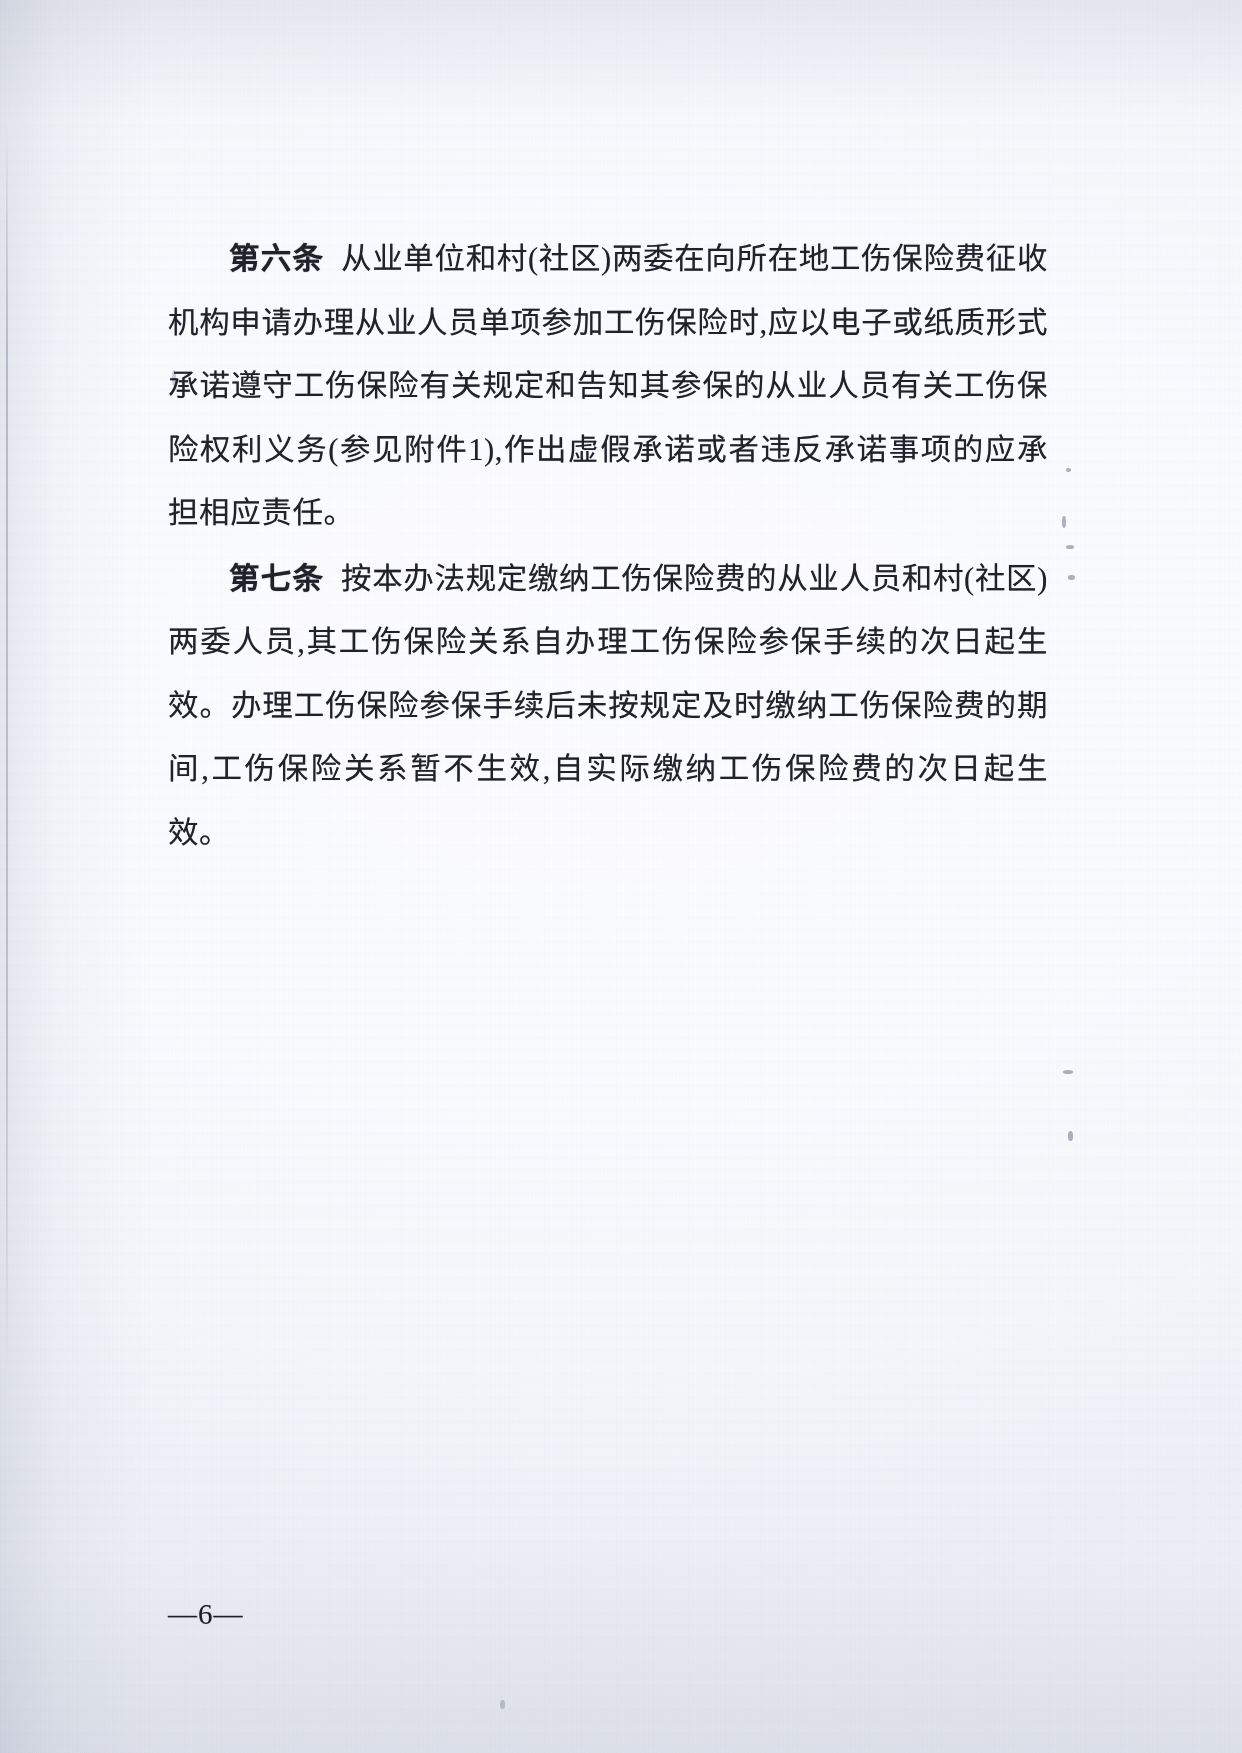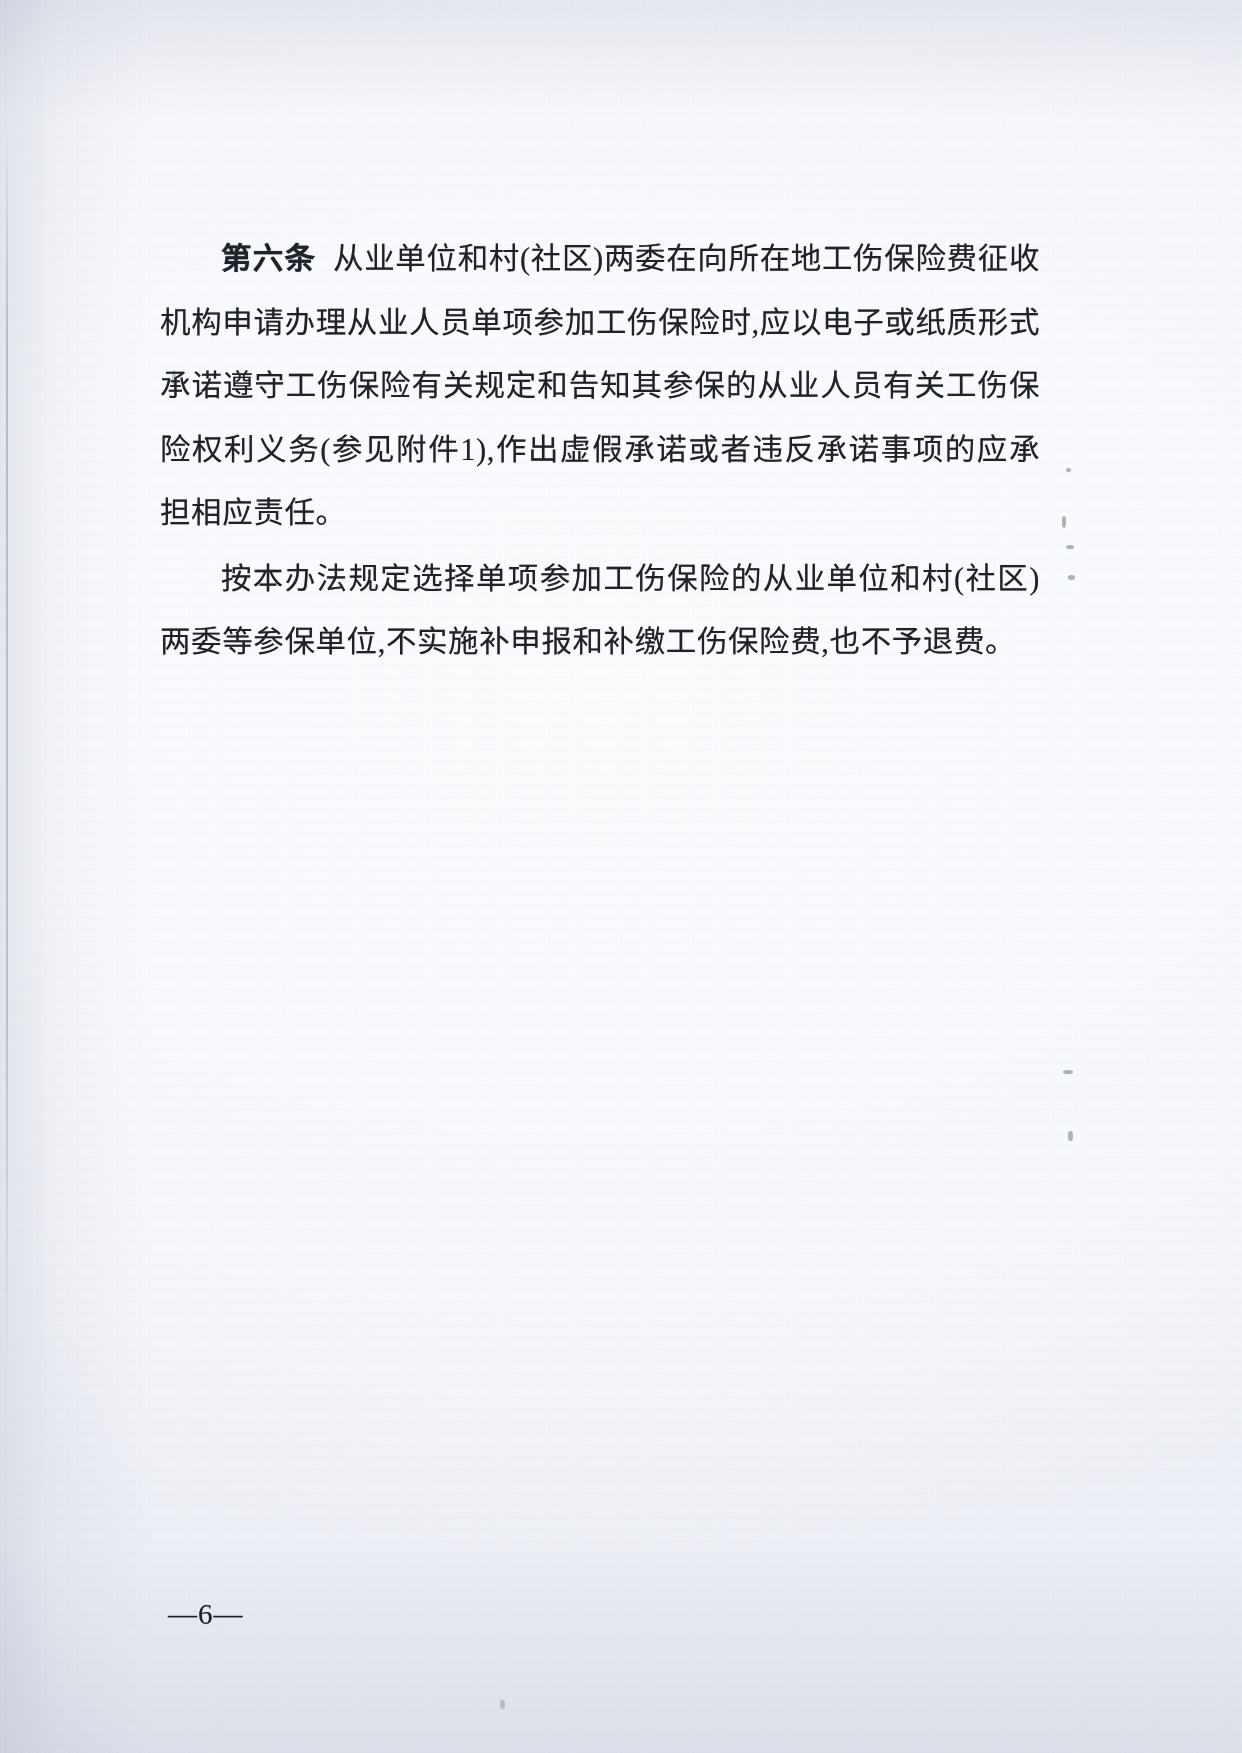--- a/index.html
+++ b/index.html
@@ -68,21 +68,21 @@
     position: absolute;
     left: 6px; top: 120px;
     width: 2px; height: 1260px;
     background: linear-gradient(180deg, rgba(110,118,142,0.0) 0%, rgba(110,118,142,0.40) 18%, rgba(110,118,142,0.35) 72%, rgba(110,118,142,0.0) 100%);
     pointer-events: none;
   }
 
   
   #doc-body {
     position: absolute;
-    left: 160px;
+    left: 168px;
     top: 228px;
     width: 880px;
   }
   .para {
     margin: 0 0 2px 0;
     font-size: 30.5px;
     line-height: 63.5px;
     letter-spacing: 0.6px;
     color: #20222a;
     text-align: justify;
@@ -141,22 +141,22 @@
     <div class="speck" style="left:1063px; top:1070px; width:10px; height:4px;"></div>
     <div class="speck" style="left:1068px; top:1131px; width:5px; height:10px;"></div>
     <div class="speck" style="left:172px; top:370px; width:4px; height:16px; opacity:0.45;"></div>
     <div class="speck" style="left:500px; top:1700px; width:5px; height:9px; opacity:0.5;"></div>
   </div>
 
   <div id="doc-body">
 
     <p class="para"><span class="article-label">第六条</span><span>从业单位和村(社区)两委在向所在地工伤保险费征收机构申请办理从业人员单项参加工伤保险时,应以电子或纸质形式承诺遵守工伤保险有关规定和告知其参保的从业人员有关工伤保险权利义务(参见附件1),作出虚假承诺或者违反承诺事项的应承担相应责任。</span></p>
 
+    <p class="para"><span class="article-label">第七条</span><span>按本办法规定缴纳工伤保险费的从业人员和村(社区)两委人员,其工伤保险关系自办理工伤保险参保手续的次日起生效。办理工伤保险参保手续后未按规定及时缴纳工伤保险费的期间,工伤保险关系暂不生效,自实际缴纳工伤保险费的次日起生效。</span></p>
 
-    <p class="para"><span>按本办法规定选择单项参加工伤保险的从业单位和村(社区)两委等参保单位,不实施补申报和补缴工伤保险费,也不予退费。</span></p>
 
 
 
   </div>
 
   <div id="page-number">—6—</div>
 
 </div>
 
 </body></html>

